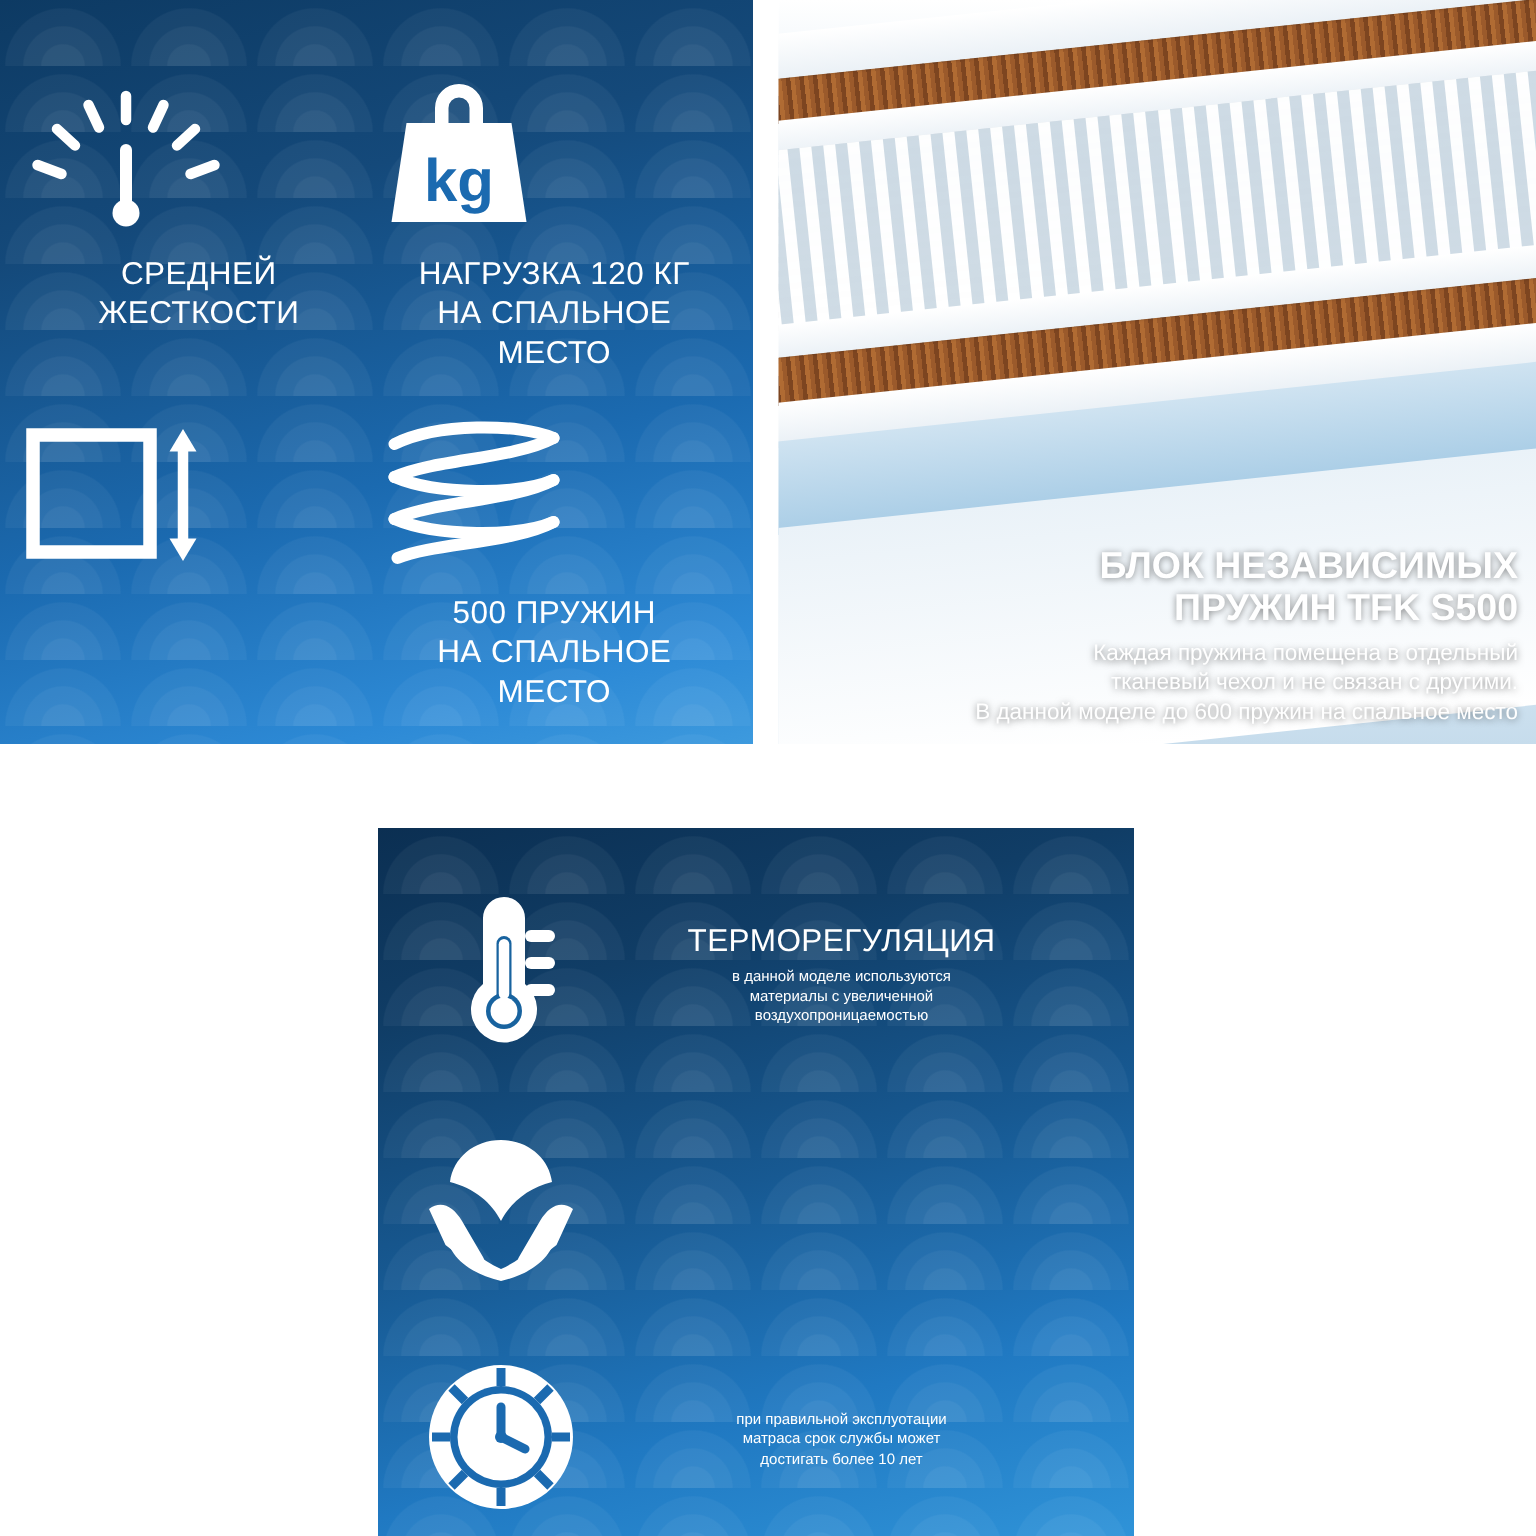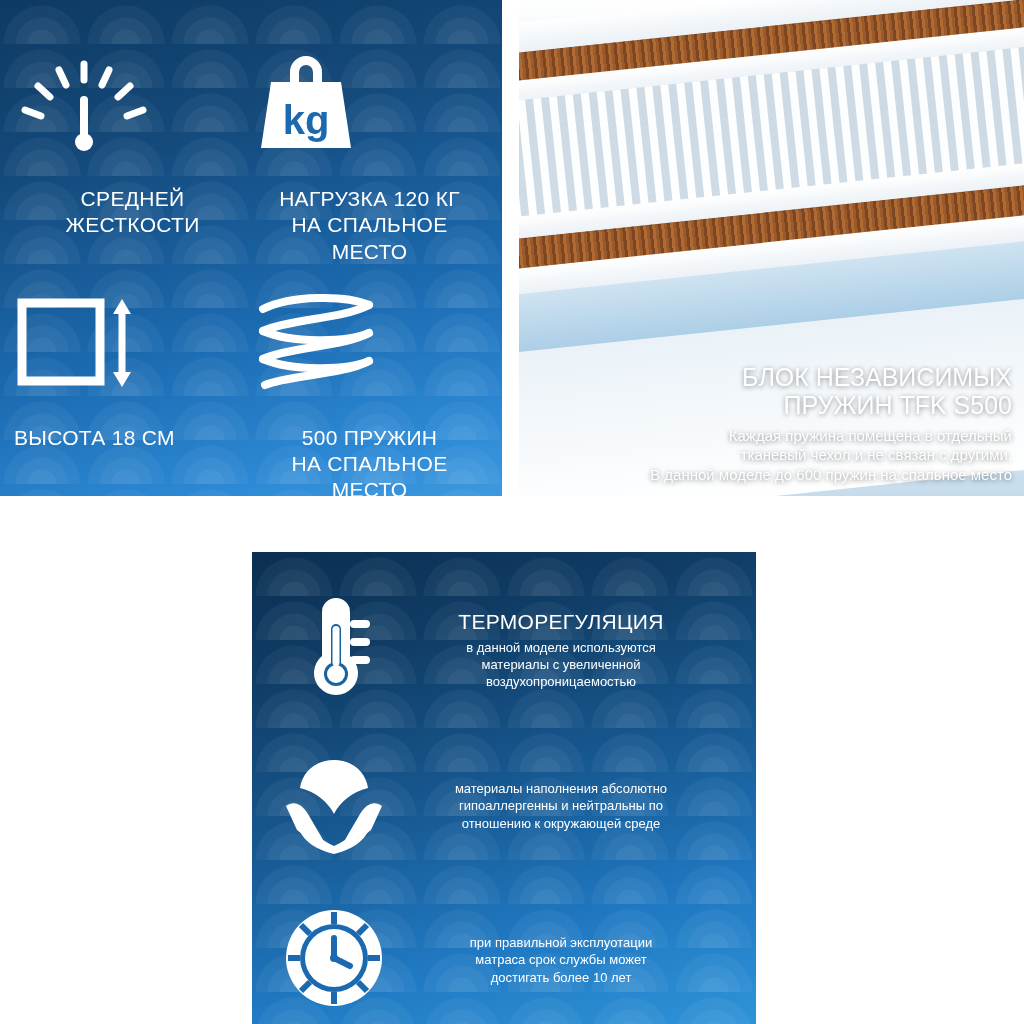--- a/index.html
+++ b/index.html
@@ -56,21 +56,21 @@
     text-align: center;
     padding-top: 22px;
   }
   .feature .ic {
     height: 112px;
     display: flex;
     align-items: center;
     justify-content: center;
   }
   .feature .cap {
-    margin-top: 26px;
+    margin-top: 10px;
     font-size: 21px;
     line-height: 1.25;
     letter-spacing: 0.3px;
     font-weight: 400;
     text-transform: uppercase;
     white-space: pre-line;
   }
 
   
   .panel-right {
@@ -102,21 +102,21 @@
       repeating-linear-gradient(0deg, rgba(0,0,0,.05) 0 4px, rgba(0,0,0,0) 4px 9px);
   }
   .photo-caption {
     position: absolute;
     left: 0; right: 12px; bottom: 12px;
     color: #ffffff;
     text-align: right;
   }
   .photo-caption .t {
     font-size: 25px;
-    font-weight: normal;
+    font-weight: bold;
     line-height: 1.12;
     text-transform: uppercase;
     text-shadow: 0 1px 5px rgba(0,0,0,.45);
     white-space: pre-line;
   }
   .photo-caption .s {
     margin-top: 7px;
     font-size: 15px;
     line-height: 1.3;
     text-shadow: 0 1px 5px rgba(0,0,0,.5);
@@ -157,21 +157,21 @@
   .row .txt { flex: 1; text-align: center; padding-right: 6px; }
   .row .h {
     font-size: 21px;
     letter-spacing: .3px;
     text-transform: uppercase;
     line-height: 1.18;
     white-space: pre-line;
   }
   .row .p {
     margin-top: 4px;
-    font-size: 13px;
+    font-size: 10px;
     line-height: 1.32;
     white-space: pre-line;
   }
 </style>
 </head>
 <body>
 
 <div class="panel-left">
   <div class="scales"></div>
   <div class="feature-grid">
@@ -213,21 +213,20 @@
       <div class="ic">
         <svg width="130" height="96" viewBox="0 0 130 96">
           <rect x="8" y="8" width="78" height="78" fill="none" stroke="#ffffff" stroke-width="9"></rect>
           <g stroke="#ffffff" stroke-width="7" stroke-linecap="round" fill="none">
             <line x1="108" y1="14" x2="108" y2="82"></line>
           </g>
           <polygon points="108,4 99,19 117,19" fill="#ffffff"></polygon>
           <polygon points="108,92 99,77 117,77" fill="#ffffff"></polygon>
         </svg>
       </div>
-      <div class="cap">ВЫСОТА 18 СМ</div>
     </div>
 
     <div class="feature">
       <div class="ic">
         <svg width="130" height="100" viewBox="0 0 130 100">
           <g fill="none" stroke="#ffffff" stroke-width="8" stroke-linecap="round">
             <path d="M12 16 C40 2 95 2 118 12"></path>
             <path d="M118 12 C92 26 38 26 12 38"></path>
             <path d="M12 38 C40 50 95 50 118 40"></path>
             <path d="M118 40 C92 54 38 54 12 66"></path>
@@ -300,23 +299,20 @@
         <svg width="112" height="100" viewBox="0 0 112 100">
           <g fill="#ffffff">
             <path d="M56 6 c18 0 32 12 34 28 c-16 4 -28 14 -34 26 c-6 -12 -18 -22 -34 -26 c2 -16 16 -28 34 -28 z"></path>
             <path d="M8 52 c8 -6 16 -2 22 8 l14 24 c3 5 -2 10 -7 6 l-18 -14 z"></path>
             <path d="M104 52 c-8 -6 -16 -2 -22 8 l-14 24 c-3 5 2 10 7 6 l18 -14 z"></path>
             <path d="M20 60 c10 14 22 26 36 32 c14 -6 26 -18 36 -32 c4 18 -10 34 -36 40 c-26 -6 -40 -22 -36 -40 z"></path>
           </g>
         </svg>
       </div>
       <div class="txt">
-        <div class="p">материалы наполнения абсолютно
-гипоаллергенны и нейтральны по
-отношению к окружающей среде</div>
       </div>
     </div>
 
     <div class="row">
       <div class="ic">
         <svg width="104" height="104" viewBox="0 0 104 104">
           <circle cx="52" cy="52" r="48" fill="#ffffff"></circle>
           <g stroke="#1b6ab0" stroke-width="6">
             <line x1="52" y1="6" x2="52" y2="18"></line>
             <line x1="52" y1="86" x2="52" y2="98"></line>

